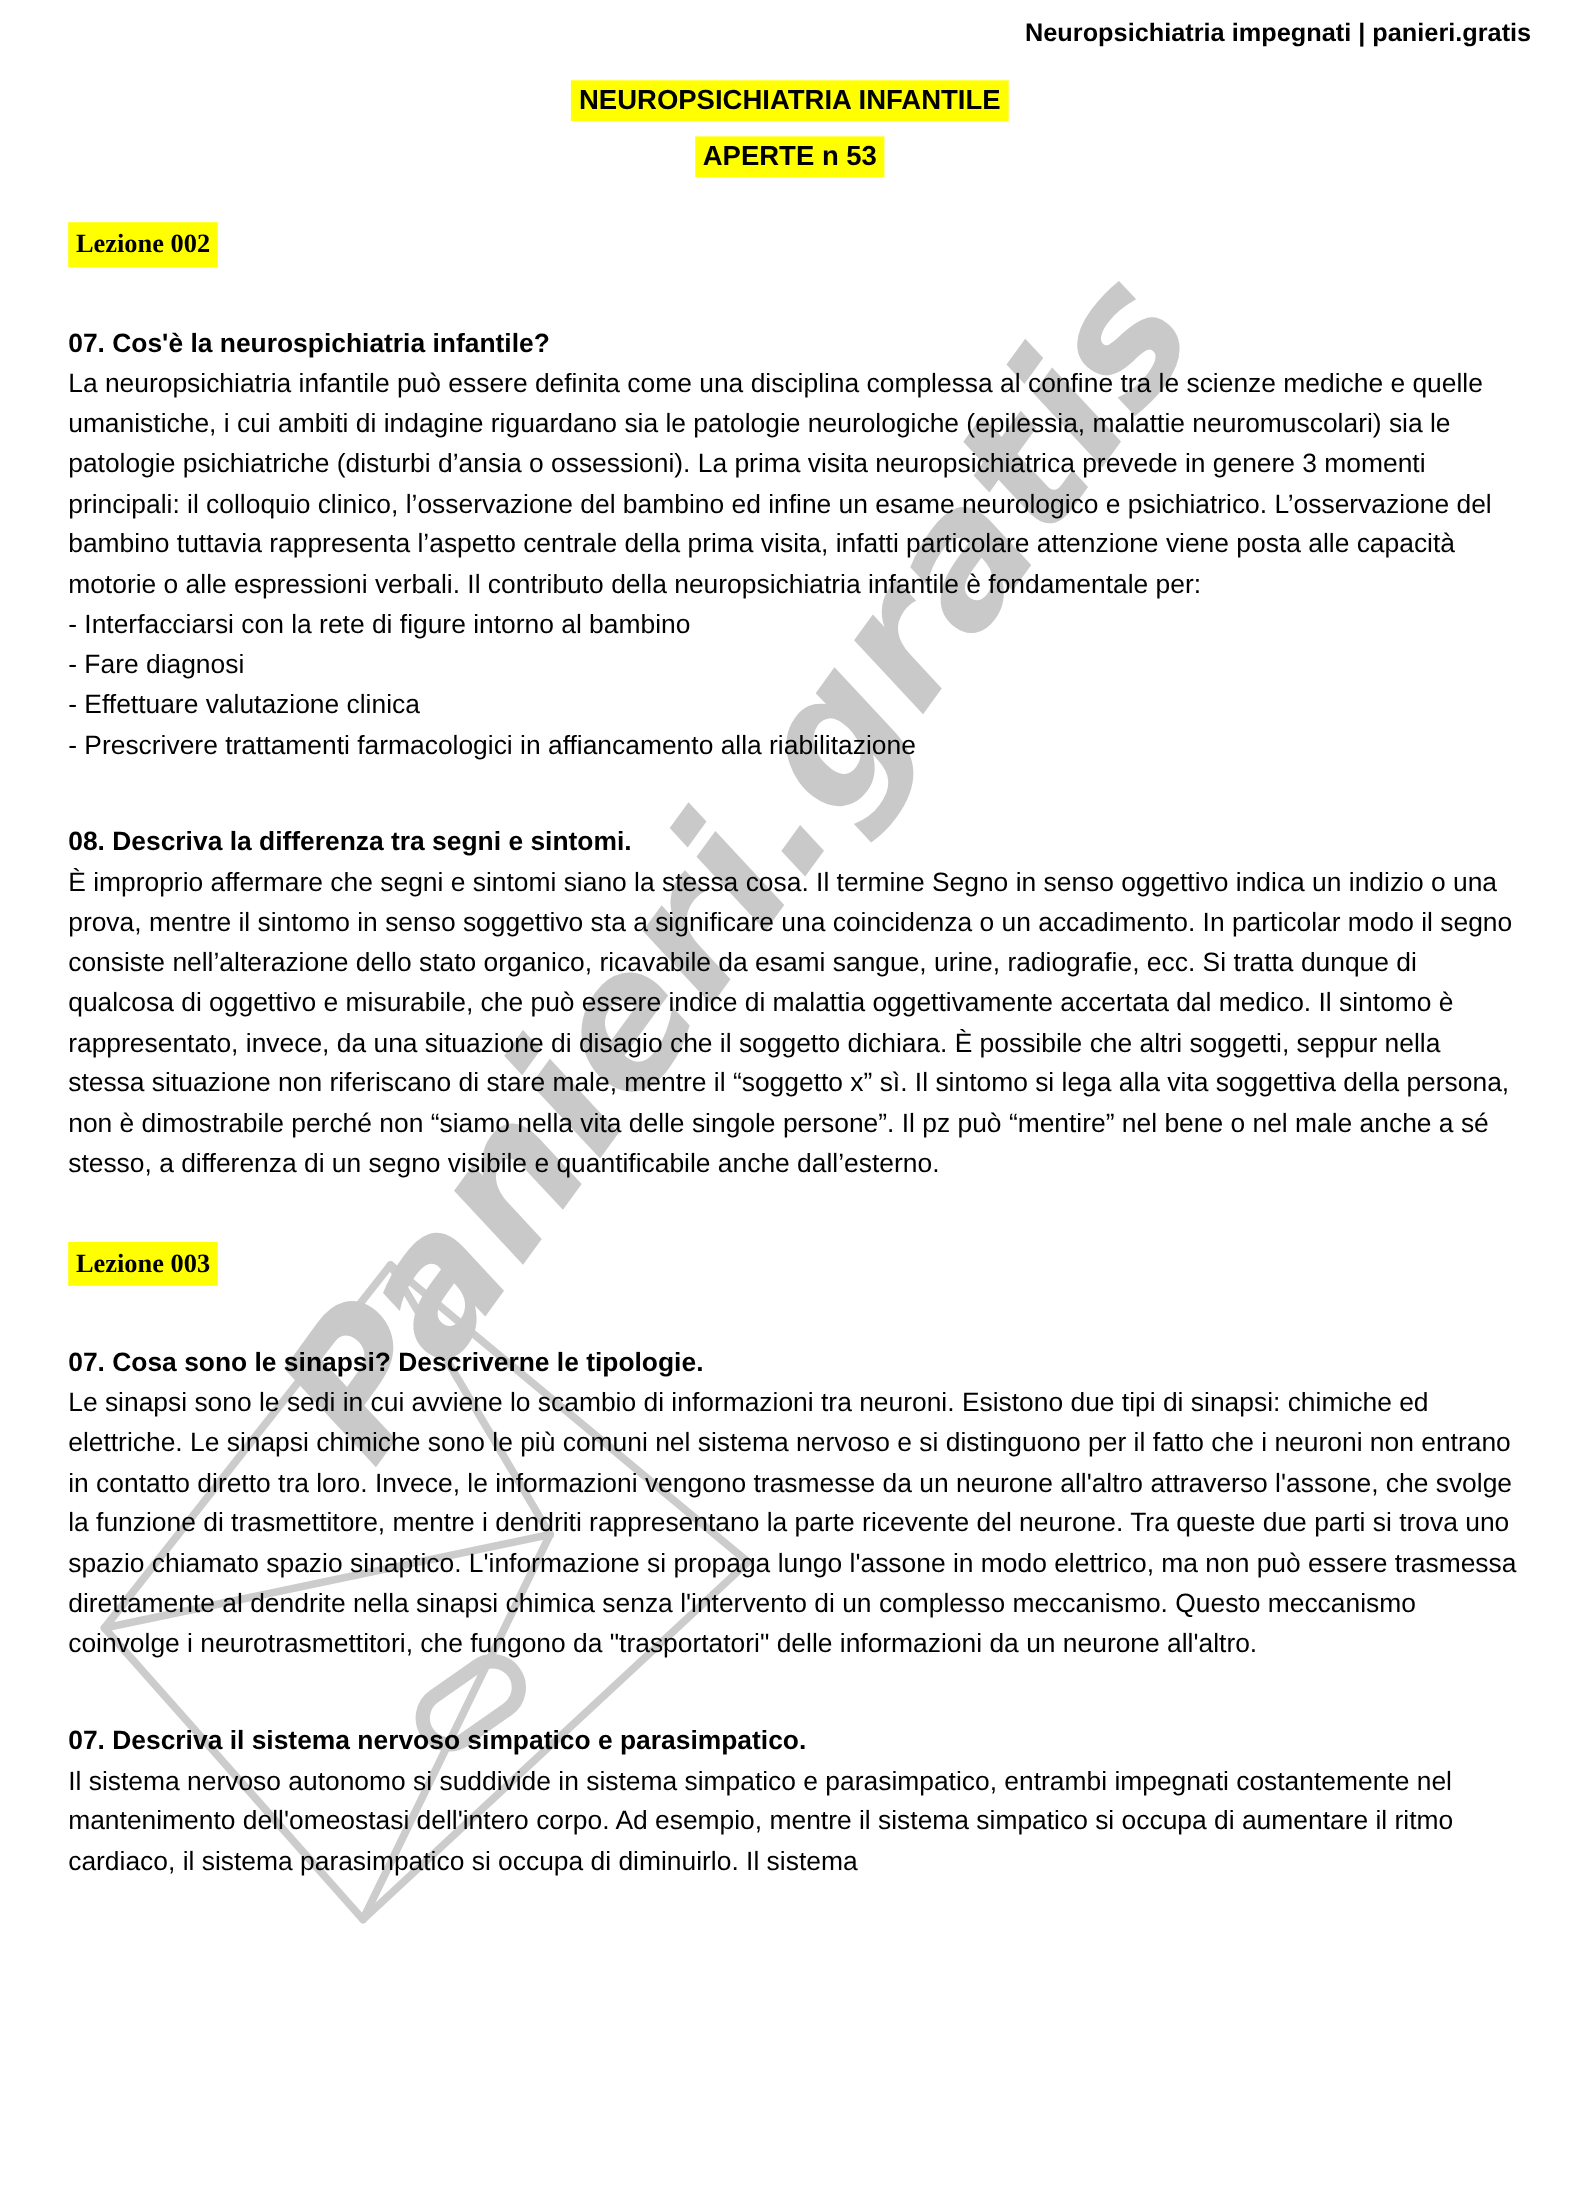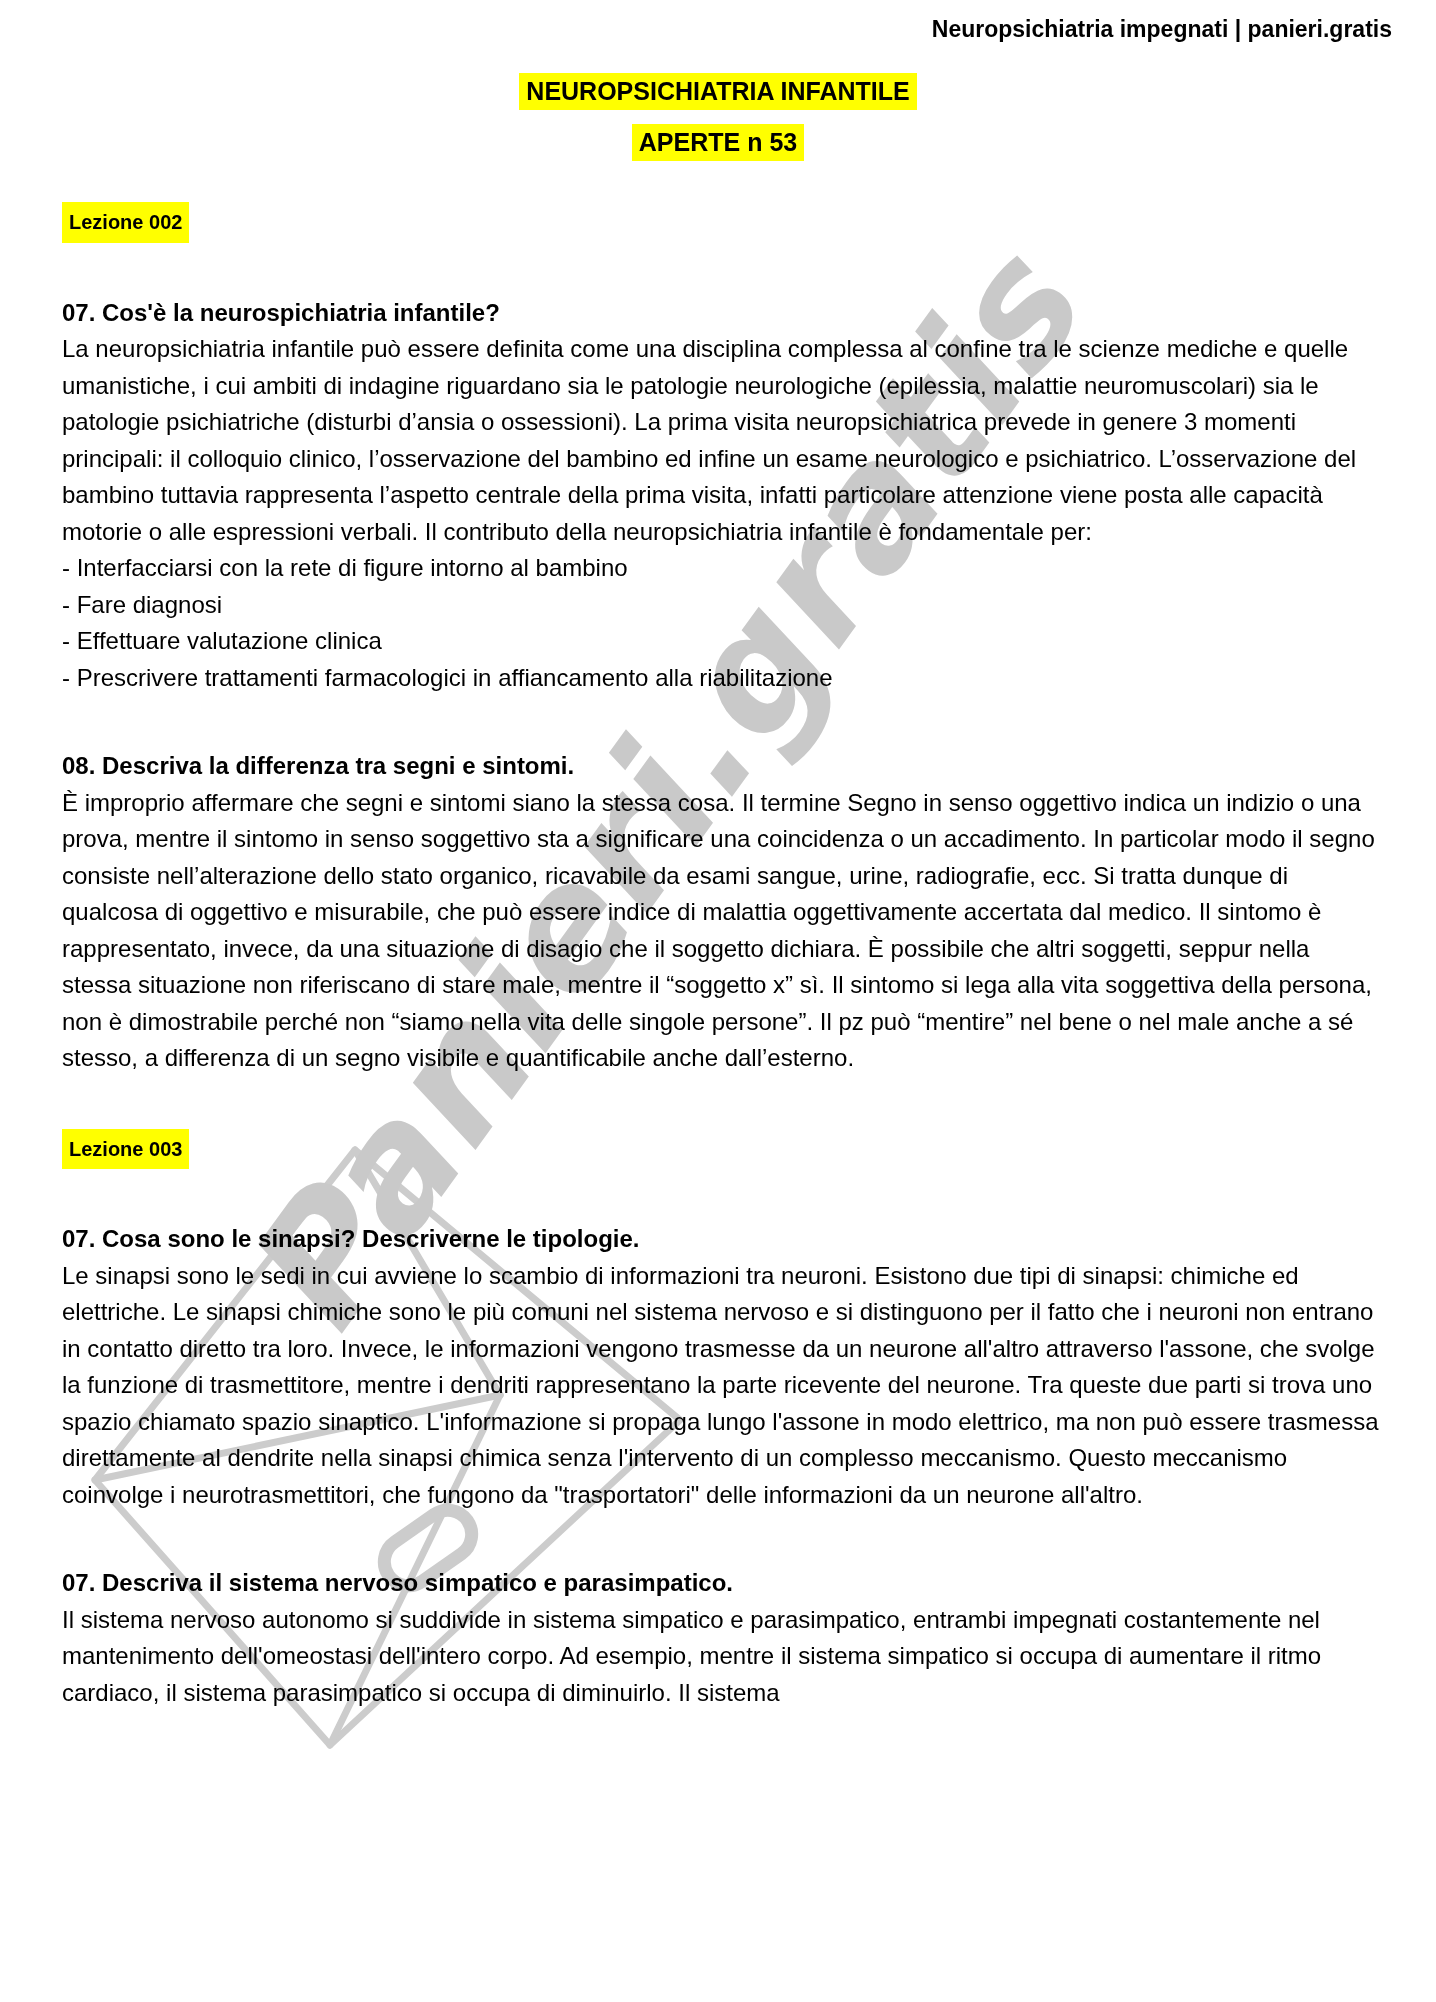--- a/index.html
+++ b/index.html
@@ -50,21 +50,21 @@
     display: inline-block;
     background: var(--highlight, #ffff00);
     padding: 2px 7px;
     text-align: center;
   }
   .title-line .hl { font-weight: bold; font-size: 25px; }
 
   .content { margin: 0 56px 0 62px; font-size: 24px; line-height: 36.5px; }
 
   .lesson-label-wrap { margin-top: 40px; }
-  .lesson-label { font-weight: bold; font-size: 20px; }
+  .lesson-label { font-weight: bold; font-size: 24px; font-family: Liberation Serif, serif; }
 
   .question-block { margin-top: 52px; }
   .question-heading { font-weight: bold; }
   .question-body { }
   .answer-list { }
   .answer-list-item { }
 </style>
 </head>
 <body>
 

